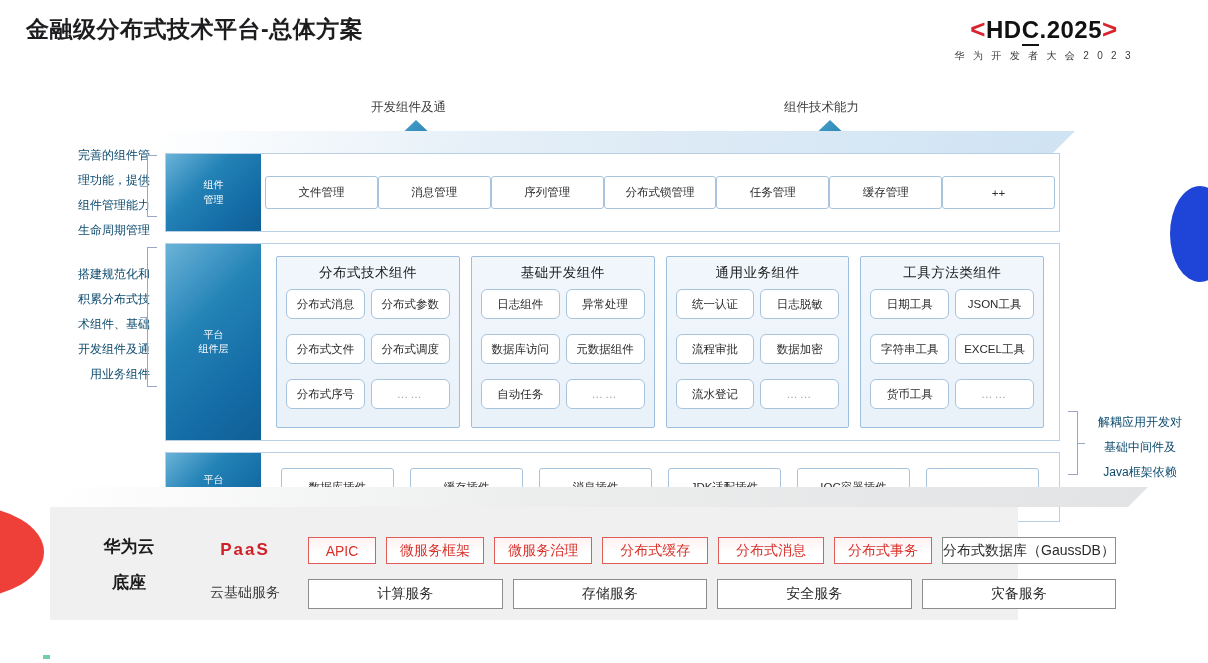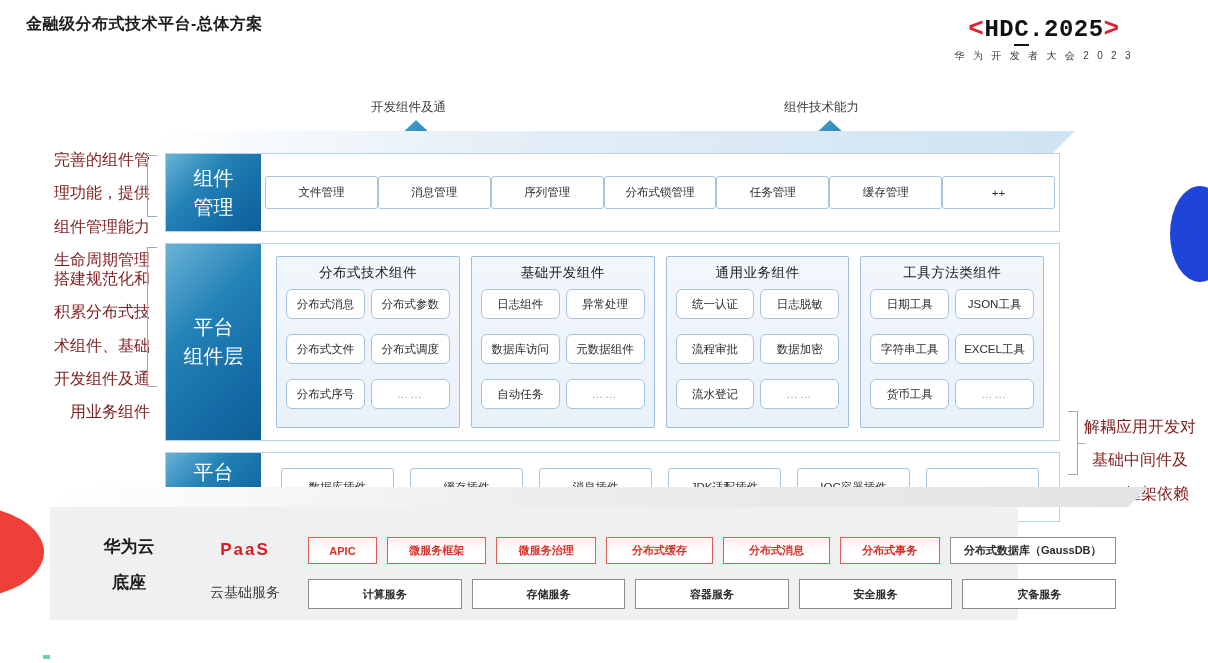--- a/index.html
+++ b/index.html
@@ -7,30 +7,30 @@
     width: 1208px; height: 663px;
     background: #ffffff;
     font-family: "Liberation Sans", "DejaVu Sans", sans-serif;
     overflow: hidden;
   }
   #root { position: relative; width: 1208px; height: 663px; }
 
   
   .page-title {
     position: absolute; left: 26px; top: 14px;
-    font-size: 16px; font-weight: bold; color: #1d1d1f;
+    font-size: 23px; font-weight: bold; color: #1d1d1f;
     letter-spacing: 0.5px; white-space: nowrap;
   }
   .hdc-logo {
     position: absolute; right: 14px; top: 16px;
     text-align: center; width: 300px;
   }
   .hdc-main {
     font-size: 24px; font-weight: bold; color: #111; letter-spacing: 0.5px;
-    white-space: nowrap; line-height: 1; font-family: Liberation Mono, monospace;
+    white-space: nowrap; line-height: 1;
   }
   .hdc-bracket { color: #d9232e; font-weight: bold; font-size: 26px; }
   .hdc-c { border-bottom: 2px solid #111; padding-bottom: 1px; }
   .hdc-sub {
     margin-top: 7px; font-size: 10px; color: #3a3a3a;
     letter-spacing: 2.8px; white-space: nowrap;
   }
 
   
   .blue-blob {
@@ -71,21 +71,21 @@
 
   .layer-row {
     position: absolute; left: 15px;
     background: #ffffff;
     border: 1px solid #b9cfe4;
     display: flex; align-items: stretch;
   }
   .layer-label {
     width: 95px; flex: none;
     background: linear-gradient(135deg,#6ab3d8 0%, #2382b6 38%, #146ba5 75%, #0f5f95 100%);
-    color: #ffffff; font-size: 20px; line-height: 1.45;
+    color: #ffffff; font-size: 10px; line-height: 1.45;
     display: flex; flex-direction: column; align-items: center; justify-content: center;
     text-align: center;
   }
   .layer-body { flex: 1; display: flex; align-items: center; }
 
   
   .chip {
     border: 1px solid #a8c4dd; border-radius: 3px; background: #ffffff;
     color: #2b2b2b; font-size: 11.5px;
     display: flex; align-items: center; justify-content: center;
@@ -122,21 +122,21 @@
   .brk {
     position: absolute; border: 1px solid #9aa7c4;
     border-right: none; width: 10px;
   }
   .brk.right { border: 1px solid #9aa7c4; border-left: none; }
   .brk-tick {
     position: absolute; width: 7px; height: 1px; background: #9aa7c4;
   }
 
   .side-note {
-    position: absolute; font-size: 16px; color: #7f1d1d;
+    position: absolute; font-size: 12px; color: #0c4a6e;
     line-height: 2.08; text-align: center; white-space: nowrap;
   }
   .side-note.left { text-align: right; }
 
   
   .base-wrap { position: absolute; left: 50px; top: 487px; width: 1098px; height: 135px; }
   .base-bevel-top {
     position: absolute; left: 0; top: 0; width: 1098px; height: 20px;
     background: linear-gradient(95deg,#ffffff 0%, #eceded 45%, #e2e3e4 100%);
     clip-path: polygon(20px 0, 1098px 0, 1078px 20px, 0 20px);
@@ -152,21 +152,21 @@
   }
   .base-rowlbl {
     position: absolute; width: 110px; font-size: 14px; color: #3c3c3c;
     text-align: center; white-space: nowrap;
   }
   .base-rowlbl.paas { color: #cf2027; font-weight: bold; font-size: 17px; letter-spacing: 2px; }
 
   .base-row { position: absolute; left: 258px; display: flex; gap: 10px; width: 808px; }
   .base-row .cell {
     height: 27px; display: flex; align-items: center; justify-content: center;
-    font-size: 11px; white-space: nowrap; background: #fff; font-weight: bold;
+    font-size: 14px; white-space: nowrap; background: #fff;
   }
   .cell.red {
     border: 1px solid #e05c56; color: #d9322c;
     background: linear-gradient(180deg,#fdf2f1 0%, #ffffff 60%);
   }
   .cell.grey { border: 1px solid #8d8d8d; color: #2b2b2b; }
 
   #base-row-paas { top: 30px; }
   #base-row-infra { top: 72px; }
   #base-row-infra .cell { height: 30px; flex: 1; }
@@ -350,21 +350,20 @@
         <div class="cell red" style="width:104px;">微服务治理</div>
         <div class="cell red" style="width:112px;">分布式缓存</div>
         <div class="cell red" style="width:112px;">分布式消息</div>
         <div class="cell red" style="width:104px;">分布式事务</div>
         <div class="cell grey" style="width:174px;">分布式数据库（GaussDB）</div>
       </div>
 
       <div class="base-row" id="base-row-infra">
         <div class="cell grey">计算服务</div>
         <div class="cell grey">存储服务</div>
-        <div class="cell grey">容器服务</div>
         <div class="cell grey">安全服务</div>
         <div class="cell grey">灾备服务</div>
       </div>
 
     </div>
   </div>
 
 </div>
 
 </body></html>

